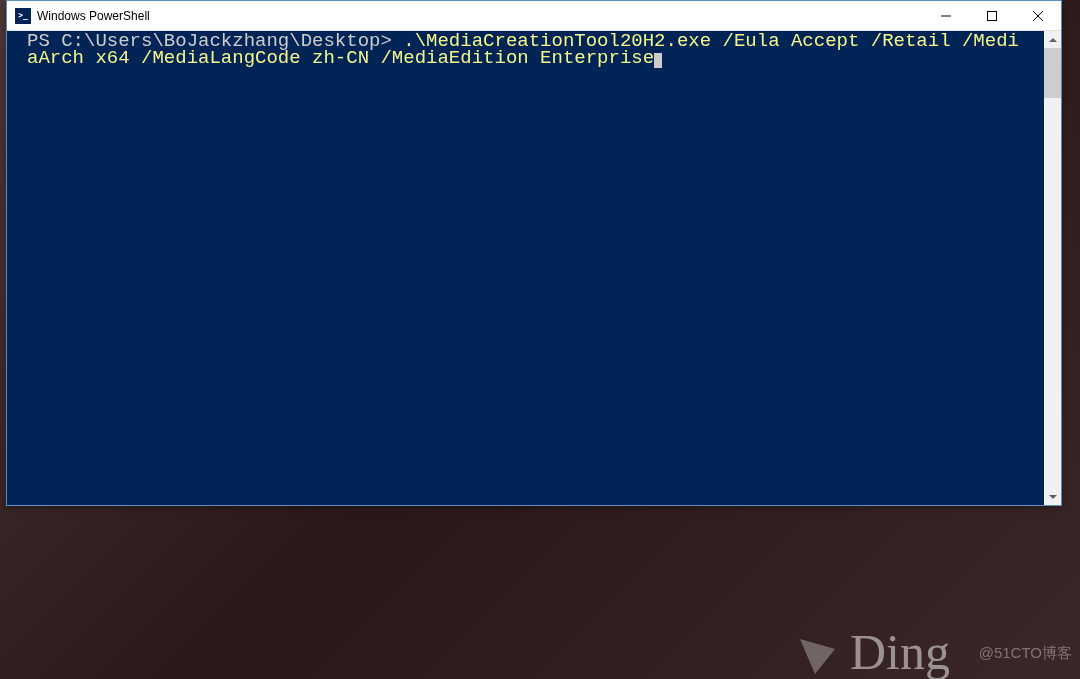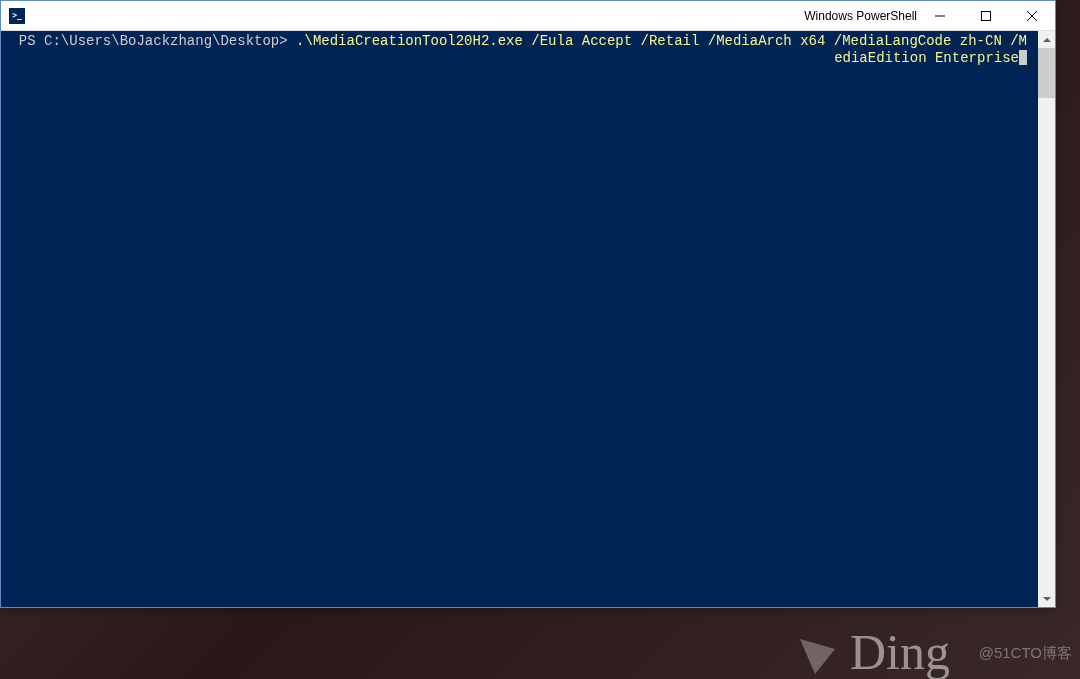--- a/index.html
+++ b/index.html
@@ -11,29 +11,28 @@
       width: 1080px;
       height: 679px;
       background: linear-gradient(135deg, #4a3838 0%, #2a1818 50%, #3a2828 100%);
       font-family: "Segoe UI", Tahoma, sans-serif;
       overflow: hidden;
       position: relative;
     }
     .window {
       position: absolute;
       top: 0;
-      left: 0;
+      left: 6px;
       width: 1056px;
-      height: 608px;
+      height: 506px;
       background: #ffffff;
       border: 1px solid #5a8cc0;
       display: flex;
       flex-direction: column;
       box-shadow: 0 2px 8px rgba(0,0,0,0.3);
-      text-align: right;
     }
     .titlebar {
       height: 30px;
       background: #ffffff;
       display: flex;
       align-items: center;
       border-bottom: 1px solid #e0e0e0;
       flex-shrink: 0;
     }
     .titlebar-icon {
@@ -78,23 +77,23 @@
       height: 10px;
     }
     .terminal-area {
       flex: 1;
       display: flex;
       background: #012456;
       overflow: hidden;
     }
     .terminal-content {
       flex: 1;
-      padding: 2px 11px;
+      padding: 2px 20px;
       font-family: Consolas, "Courier New", monospace;
-      font-size: 14px;
+      font-size: 19px;
       line-height: 17px;
       white-space: pre-wrap;
       word-break: break-all;
       color: #cccccc;
       position: relative;
     }
     .prompt-text {
       color: #cccccc;
     }
     .command-text {

